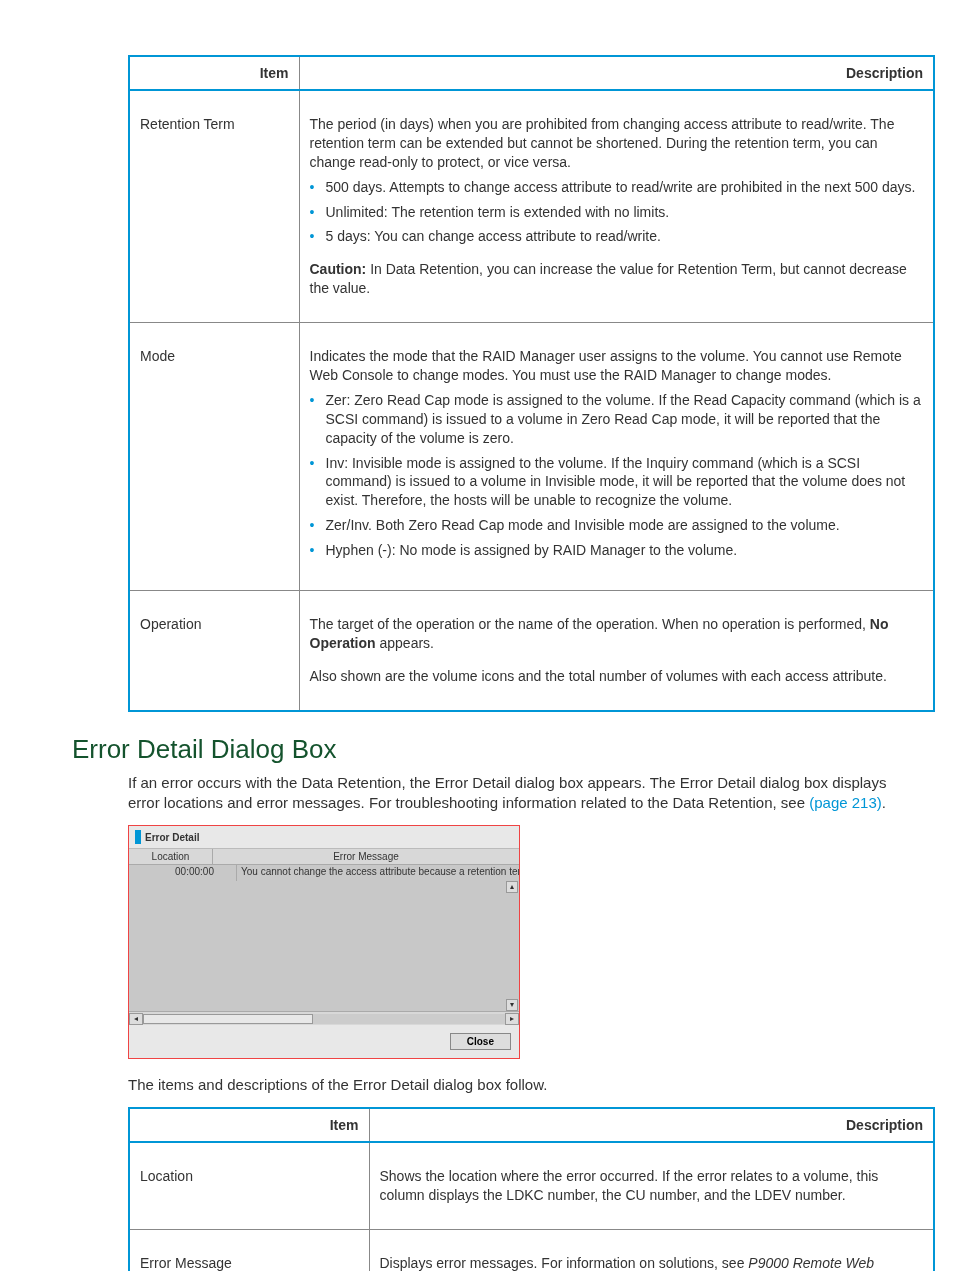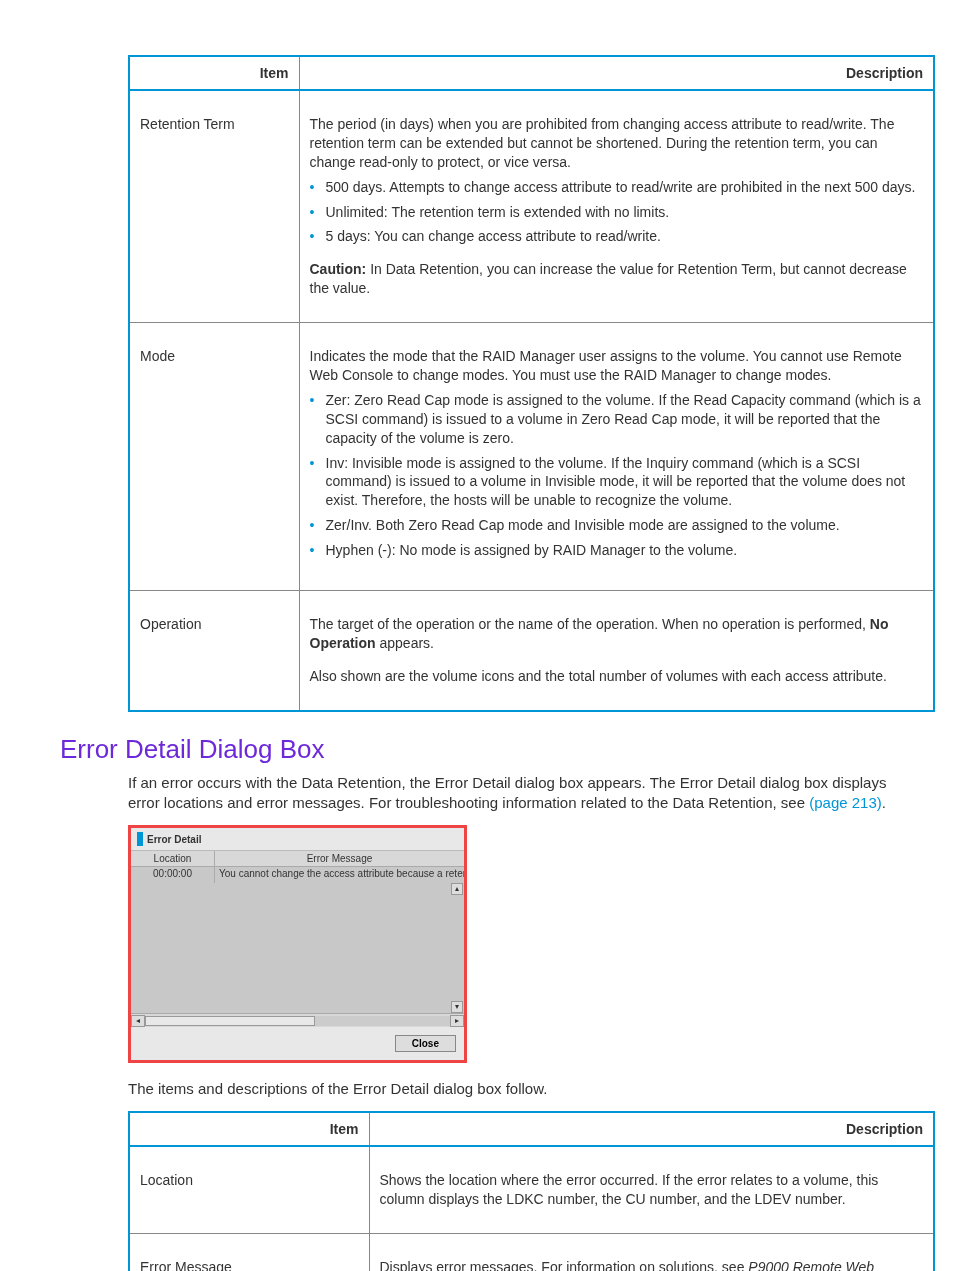--- a/index.html
+++ b/index.html
@@ -39,41 +39,41 @@
   ul.bul li::before {
     content: "•";
     color: #0096d6;
     position: absolute;
     left: 0;
     top: 0;
     font-size: 14px;
   }
   .para { margin-top: 14px; }
   h2.section {
-    color: #6d28d9;
+    color: #14532d;
     font-weight: normal;
     font-size: 26px;
-    margin: 22px 0 8px 0;
+    margin: 22px 0 8px 12px;
   }
   .bodytext {
     margin-left: 68px;
     font-size: 15px;
     line-height: 1.35;
     margin-bottom: 12px;
   }
   a.link { color: #0096d6; text-decoration: none; }
   .italic { font-style: italic; }
   .bold { font-weight: bold; }
   .dialog-wrap {
     margin-left: 68px;
     margin-bottom: 16px;
   }
   .dialog {
-    width: 339px;
-    border: 3px solid #ef4444;
+    width: 392px;
+    border: 1px solid #ef4444;
     background: #404040;
     font-size: 10px;
   }
   .dialog-title {
     background: #e8e8e8;
     padding: 4px 6px;
     font-weight: bold;
     display: flex;
     align-items: center;
     gap: 4px;
@@ -92,20 +92,21 @@
     padding: 2px 4px;
     text-align: center;
     font-size: 10px;
   }
   .dh-loc { width: 84px; border-right: 1px solid #aaa; }
   .dh-msg { flex: 1; text-align: right; padding-right: 14px; }
   .dialog-row {
     display: flex;
     background: #c8c8c8;
     height: 16px;
+    padding-left: 24px;
   }
   .dialog-row > div { padding: 1px 4px; font-size: 10px; }
   .dr-loc { width: 84px; border-right: 1px solid #aaa; text-align: center; }
   .dr-msg { flex: 1; white-space: nowrap; overflow: hidden; }
   .dialog-body { height: 130px; background: #c8c8c8; position: relative; }
   .vscroll-arrow { position:absolute; right:1px; width:12px; height:12px; background:#ddd; border:1px solid #999; font-size:8px; text-align:center; line-height:10px;}
   .vs-up { top:0;}
   .vs-dn { bottom:0;}
   .hscroll {
     height: 14px;

